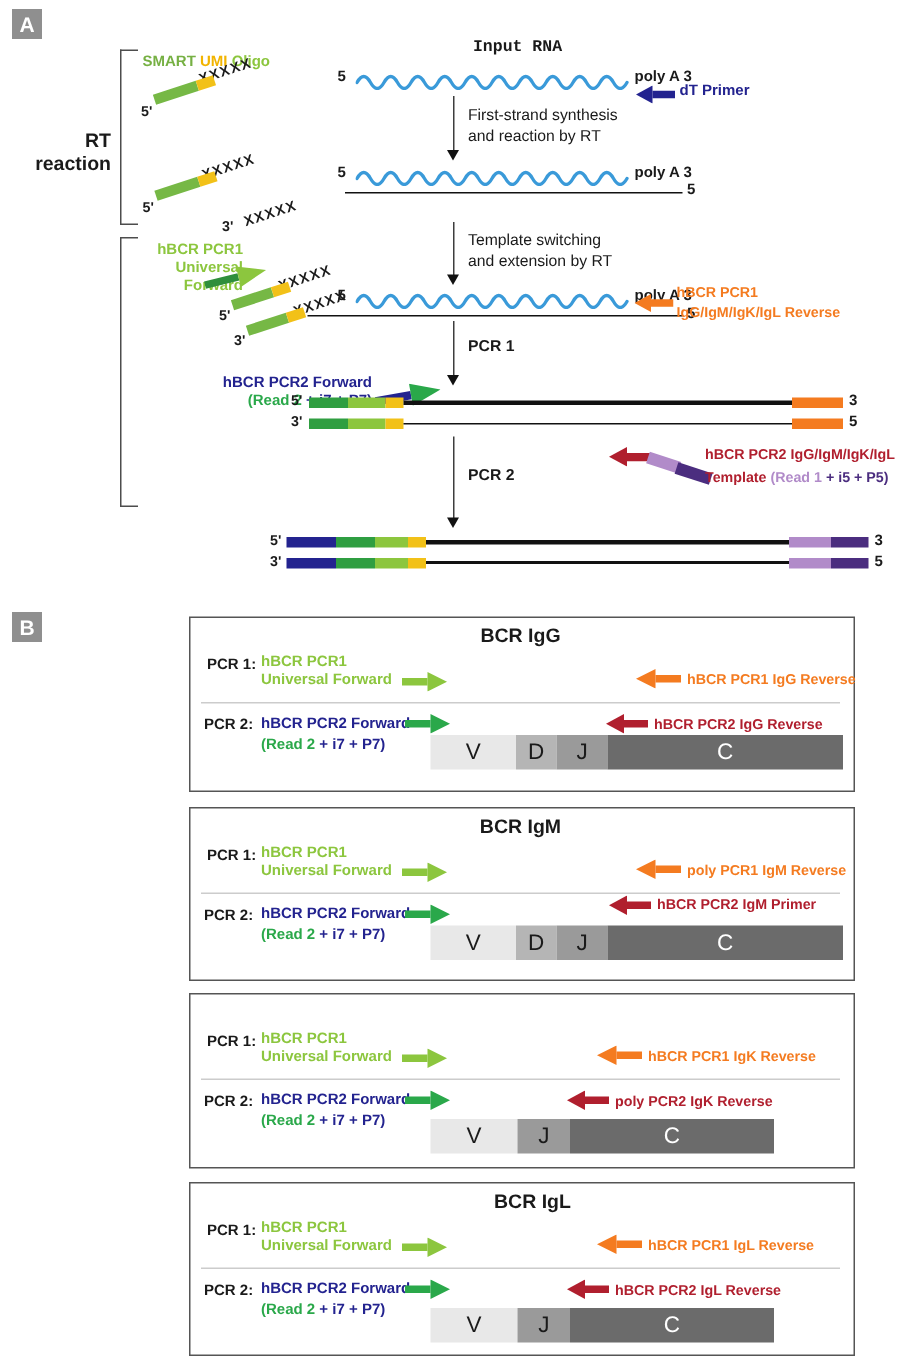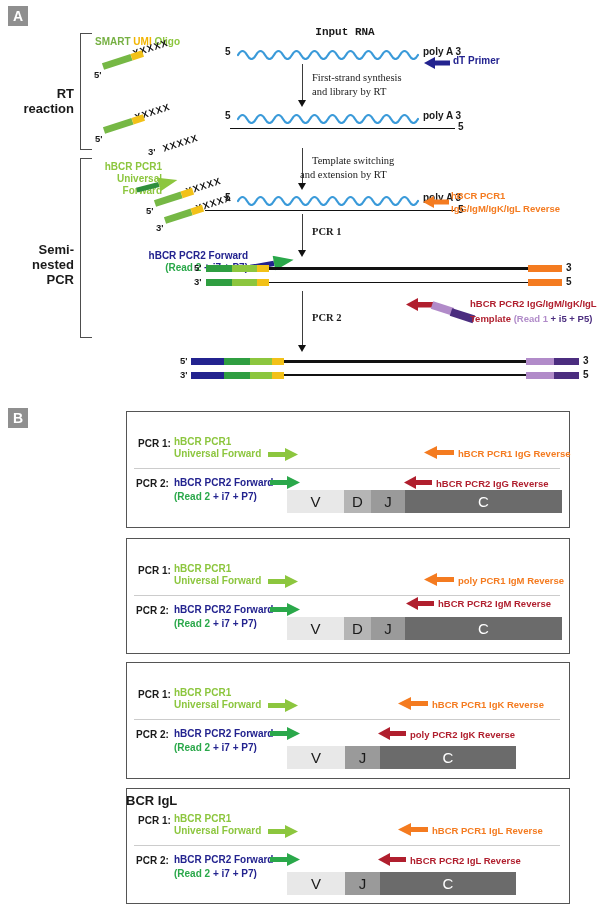--- a/index.html
+++ b/index.html
@@ -2,21 +2,21 @@
 <html><head>
 <meta charset="utf-8">
 <style>
   html,body{margin:0;padding:0;background:#fff;}
   .canvas{position:relative;width:600px;height:906px;background:#fff;
     font-family:"Liberation Sans","DejaVu Sans",sans-serif;color:#1a1a1a;overflow:hidden;}
   .abs{position:absolute;}
   .b{font-weight:bold;}
   .t9{font-size:9.5px;line-height:11px;}
   .t10{font-size:10px;line-height:12px;}
-  .t105{font-size:10.5px;line-height:13px;font-family:Liberation Serif, serif;}
+  .t105{font-size:10.5px;line-height:13px;}
   .t11{font-size:11px;line-height:13px;}
   .t13{font-size:13px;line-height:15px;}
   .nw{white-space:nowrap;}
   .rot{transform:rotate(-18deg);transform-origin:left center;}
   .badge{width:20px;height:20px;background:#8f8f8f;color:#fff;font-weight:bold;
     font-size:14px;text-align:center;line-height:20px;}
   .brk{border-left:1.5px solid #4d4d4d;}
   .tick{border-top:1.5px solid #4d4d4d;width:12px;height:0;}
   .vline{border-left:1px solid #3d3d3d;width:0;}
   .vhead{width:0;height:0;border-left:4.5px solid transparent;border-right:4.5px solid transparent;
@@ -47,24 +47,20 @@
   <div class="abs badge" style="left:8px;top:6px;">A</div>
 
   <div class="abs brk" style="left:80px;top:33px;height:117px;"></div>
   <div class="abs tick" style="left:80px;top:33px;"></div>
   <div class="abs tick" style="left:80px;top:149px;"></div>
   <div class="abs b t13" style="left:4px;top:86px;width:70px;text-align:right;">RT reaction</div>
 
   <div class="abs brk" style="left:80px;top:158px;height:180px;"></div>
   <div class="abs tick" style="left:80px;top:158px;"></div>
   <div class="abs tick" style="left:80px;top:337px;"></div>
-  <div class="abs b t13" style="left:0px;top:242px;width:74px;text-align:right;">
-    <div>Semi-nested</div>
-    <div>PCR</div>
-  </div>
 
   <div class="abs b t10 nw" style="left:95px;top:36px;"><span class="smart-g">SMART</span> <span class="smart-y">UMI</span> <span class="lgreen">Oligo</span></div>
 
   <div class="abs xxxxx rot" style="left:133px;top:48px;">XXXXX</div>
   <div class="abs oligo-bar rot" style="left:103px;top:63px;width:42px;">
       <div class="oligo-g"></div>
       <div class="oligo-y"></div>
     </div>
   <div class="abs b t9" style="left:94px;top:69px;">5'</div>
 
@@ -77,42 +73,42 @@
 
   <svg class="abs" style="left:424px;top:57px;" width="26" height="12">
       <rect x="11" y="3.5" width="15" height="5" fill="#23238f"></rect>
       <polygon points="11,0 0,6 11,12" fill="#23238f"></polygon>
     </svg>
   <div class="abs b t10 navy nw" style="left:453px;top:55px;text-align:right;">dT Primer</div>
 
   <div class="abs vline" style="left:302px;top:64px;height:37px;"></div>
   <div class="abs vhead" style="left:298px;top:100px;"></div>
   <div class="abs t105 nw" style="left:312px;top:71px;">First-strand synthesis</div>
-  <div class="abs t105 nw" style="left:312px;top:85px;">and library by RT</div>
+  <div class="abs t105 nw" style="left:312px;top:85px;">and reaction by RT</div>
 
   <div class="abs xxxxx rot" style="left:135px;top:112px;">XXXXX</div>
   <div class="abs oligo-bar rot" style="left:104px;top:127px;width:42px;">
       <div class="oligo-g"></div>
       <div class="oligo-y"></div>
     </div>
   <div class="abs b t9" style="left:95px;top:133px;">5'</div>
   <div class="abs b t10" style="left:225px;top:110px;">5</div>
   <svg class="abs" style="left:237px;top:111px;" width="184" height="13">
       <path d="M1,8 Q5.5,0 10,8 T19,8 T28,8 T37,8 T46,8 T55,8 T64,8 T73,8 T82,8 T91,8 T100,8 T109,8 T118,8 T127,8 T136,8 T145,8 T154,8 T163,8 T172,8 T181,8" stroke="#3a9ad9" stroke-width="2.2" fill="none" stroke-linecap="round"></path>
     </svg>
   <div class="abs b t10 nw" style="left:423px;top:110px;">poly A 3</div>
   <div class="abs hline15" style="left:230px;top:128px;width:225px;"></div>
   <div class="abs b t10" style="left:458px;top:121px;">5</div>
   <div class="abs b t9" style="left:148px;top:146px;">3'</div>
   <div class="abs xxxxx rot" style="left:163px;top:143px;">XXXXX</div>
 
   <div class="abs vline" style="left:302px;top:148px;height:36px;"></div>
   <div class="abs vhead" style="left:298px;top:183px;"></div>
   <div class="abs t105 nw" style="left:312px;top:154px;">Template switching</div>
-  <div class="abs t105 nw" style="left:300px;top:168px;">and extension by RT</div>
+  <div class="abs t105 nw" style="left:312px;top:168px;">and extension by RT</div>
 
   <div class="abs b t10 lgreen" style="left:58px;top:161px;width:104px;text-align:right;">
     <div>hBCR PCR1 Universal</div>
     <div>Forward</div>
   </div>
   <svg class="abs" style="left:136px;top:178px;transform:rotate(-14deg);" width="42" height="14">
       <rect x="0" y="4.5" width="23" height="5" fill="#2f8f3c"></rect>
       <polygon points="23,0 42,7 23,14" fill="#8cc63e"></polygon>
     </svg>
 
@@ -211,20 +207,21 @@
   <div class="abs hline2" style="left:284px;top:374px;width:242px;"></div>
   <div class="abs" style="left:526px;top:372px;display:flex;">
       <div class="seg sg-lp" style="width:28px;"></div>
       <div class="seg sg-dp" style="width:25px;"></div>
     </div>
   <div class="abs b t10" style="left:583px;top:369px;">5</div>
 
   <div class="abs badge" style="left:8px;top:408px;">B</div>
 
   <div class="abs bbox" style="left:126px;top:411px;width:442px;height:115px;"></div>
+  <div class="abs b t13" style="left:126px;top:416px;width:442px;text-align:center;">BCR IgG</div>
   <div class="abs b t10" style="left:138px;top:438px;">PCR 1:</div>
   <div class="abs b t10 lgreen" style="left:174px;top:436px;">
       <div>hBCR PCR1</div>
       <div>Universal Forward</div>
     </div>
   <svg class="abs" style="left:268px;top:448px;" width="30" height="13">
       <rect x="0" y="4" width="17" height="5" fill="#8cc63e"></rect>
       <polygon points="17,0 30,6.5 17,13" fill="#8cc63e"></polygon>
     </svg>
   <svg class="abs" style="left:424px;top:446px;" width="30" height="13">
@@ -246,20 +243,21 @@
     </svg>
   <div class="abs b t9 dred nw" style="left:436px;top:478px;">hBCR PCR2 IgG Reverse</div>
   <div class="abs vdjc" style="left:287px;top:490px;">
     <div class="sv" style="width:57px;">V</div>
     <div class="sd" style="width:27px;">D</div>
     <div class="sj" style="width:34px;">J</div>
     <div class="sc" style="width:157px;">C</div>
   </div>
 
   <div class="abs bbox" style="left:126px;top:538px;width:442px;height:114px;"></div>
+  <div class="abs b t13" style="left:126px;top:543px;width:442px;text-align:center;">BCR IgM</div>
   <div class="abs b t10" style="left:138px;top:565px;">PCR 1:</div>
   <div class="abs b t10 lgreen" style="left:174px;top:563px;">
       <div>hBCR PCR1</div>
       <div>Universal Forward</div>
     </div>
   <svg class="abs" style="left:268px;top:575px;" width="30" height="13">
       <rect x="0" y="4" width="17" height="5" fill="#8cc63e"></rect>
       <polygon points="17,0 30,6.5 17,13" fill="#8cc63e"></polygon>
     </svg>
   <svg class="abs" style="left:424px;top:573px;" width="30" height="13">
@@ -272,21 +270,21 @@
   <div class="abs b t10 navy nw" style="left:174px;top:604px;">hBCR PCR2 Forward</div>
   <div class="abs b t10 nw" style="left:174px;top:618px;"><span class="green">(Read 2</span><span class="navy"> + i7 + P7)</span></div>
   <svg class="abs" style="left:270px;top:603px;" width="30" height="13">
       <rect x="0" y="4" width="17" height="5" fill="#2aa84a"></rect>
       <polygon points="17,0 30,6.5 17,13" fill="#2aa84a"></polygon>
     </svg>
   <svg class="abs" style="left:406px;top:597px;" width="28" height="13">
       <rect x="12" y="4" width="16" height="5" fill="#b01f2e"></rect>
       <polygon points="12,0 0,6.5 12,13" fill="#b01f2e"></polygon>
     </svg>
-  <div class="abs b t9 dred nw" style="left:438px;top:598px;">hBCR PCR2 IgM Reverse</div>
+  <div class="abs b t9 dred nw" style="left:438px;top:598px;">hBCR PCR2 IgM Primer</div>
   <div class="abs vdjc" style="left:287px;top:617px;">
     <div class="sv" style="width:57px;">V</div>
     <div class="sd" style="width:27px;">D</div>
     <div class="sj" style="width:34px;">J</div>
     <div class="sc" style="width:157px;">C</div>
   </div>
 
   <div class="abs bbox" style="left:126px;top:662px;width:442px;height:115px;"></div>
   <div class="abs b t10" style="left:138px;top:689px;">PCR 1:</div>
   <div class="abs b t10 lgreen" style="left:174px;top:687px;">
@@ -315,21 +313,21 @@
       <polygon points="12,0 0,6.5 12,13" fill="#b01f2e"></polygon>
     </svg>
   <div class="abs b t9 dred nw" style="left:410px;top:729px;">poly PCR2 IgK Reverse</div>
   <div class="abs vdjc" style="left:287px;top:746px;">
     <div class="sv" style="width:58px;">V</div>
     <div class="sj" style="width:35px;">J</div>
     <div class="sc" style="width:136px;">C</div>
   </div>
 
   <div class="abs bbox" style="left:126px;top:788px;width:442px;height:114px;"></div>
-  <div class="abs b t13" style="left:126px;top:793px;width:458px;">BCR IgL</div>
+  <div class="abs b t13" style="left:126px;top:793px;width:458px;text-align:center;">BCR IgL</div>
   <div class="abs b t10" style="left:138px;top:815px;">PCR 1:</div>
   <div class="abs b t10 lgreen" style="left:174px;top:813px;">
       <div>hBCR PCR1</div>
       <div>Universal Forward</div>
     </div>
   <svg class="abs" style="left:268px;top:825px;" width="30" height="13">
       <rect x="0" y="4" width="17" height="5" fill="#8cc63e"></rect>
       <polygon points="17,0 30,6.5 17,13" fill="#8cc63e"></polygon>
     </svg>
   <svg class="abs" style="left:398px;top:823px;" width="30" height="13">

